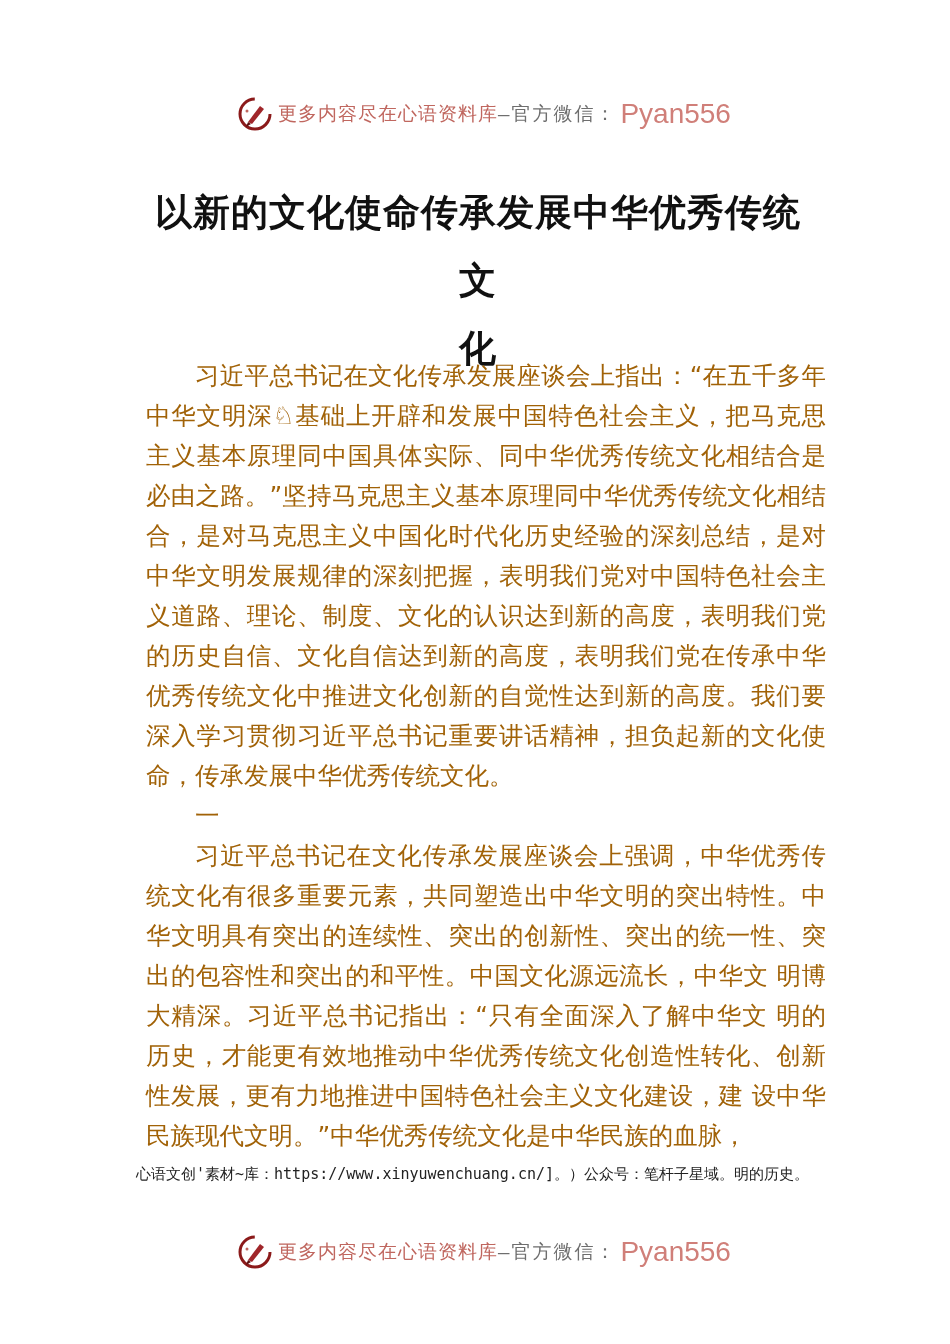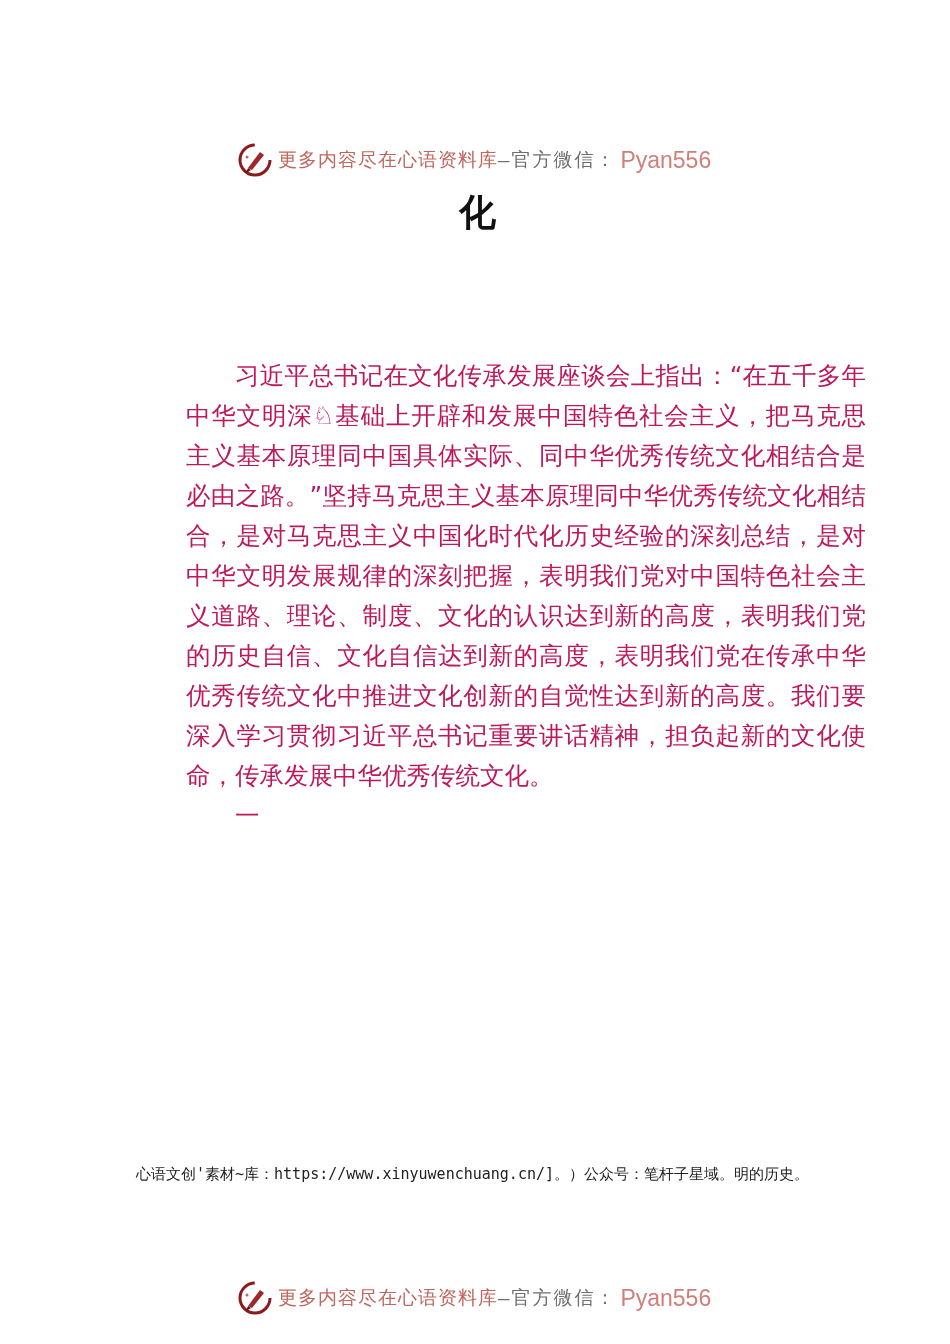--- a/index.html
+++ b/index.html
@@ -1,32 +1,32 @@
 <!DOCTYPE html>
 <html><head>
 <meta charset="utf-8">
 <style>
   html, body { margin:0; padding:0; background:#ffffff; }
   body { width:950px; height:1344px; position:relative; overflow:hidden;
          font-family:"DejaVu Serif", "Liberation Serif", serif; color:#1a1a1a; }
 
-  .banner { position:absolute; left:238px; height:36px; display:flex; align-items:center;margin-top:46px; }
+  .banner { position:absolute; left:238px; height:36px; display:flex; align-items:center; }
   .banner.top { top:96px; }
   .banner.bottom { top:1234px; }
   .logo { width:34px; height:34px; margin-right:6px; }
   .banner-red { color:#c0675f; font-size:19px; font-family:"DejaVu Serif", serif; letter-spacing:1px; }
   .banner-gray { color:#6e6e6e; font-size:19px; font-family:Liberation Mono, monospace; letter-spacing:2px; }
-  .banner-id { color:#d07f79; font-size:23px; font-family:"Liberation Sans", sans-serif; margin-left:4px; }
+  .banner-id { color:#d07f79; font-size:28px; font-family:"Liberation Sans", sans-serif; margin-left:4px; }
 
   .title { position:absolute; left:148px; width:660px; top:178px; text-align:center;
            font-size:37px; font-weight:bold; line-height:68px; letter-spacing:1px;
            font-family:"DejaVu Serif", serif; color:#111; }
 
   .body-text { position:absolute; left:146px; top:356px; width:680px; font-size:24.5px; line-height:40px;
-               font-family:"DejaVu Sans", sans-serif; color:#be185d;margin-left:40px; }
+               font-family:"DejaVu Sans", sans-serif; color:#a16207; }
   .body-text p { margin:0; text-align:justify; text-indent:2em; }
   .body-text p.section { text-indent:2em; }
 
   .footnote { position:absolute; left:136px; top:1162px; width:700px; font-size:15px; line-height:24px;
               font-family:"DejaVu Sans Mono", monospace; color:#222; }
 </style>
 </head>
 <body>
 
 <div class="banner top">
@@ -35,26 +35,28 @@
     <path d="M10 25 L22 9 L26 12 L14 27 Z" fill="#a0262a"></path>
     <path d="M10 25 L8 30 L13 27 Z" fill="#5a0f0f"></path>
     <circle cx="9" cy="14" r="1.5" fill="#c0675f"></circle>
   </svg>
   <span class="banner-red">更多内容尽在心语资料库</span>
   <span class="banner-gray">—官方微信：</span>
   <span class="banner-id">Pyan556</span>
 </div>
 
 <div class="title">
+  <div>以新的文化使命传承发展中华优秀传统文</div>
   <div>化</div>
 </div>
 
 <div class="body-text">
   <p>习近平总书记在文化传承发展座谈会上指出：“在五千多年中华文明深♘基础上开辟和发展中国特色社会主义，把马克思主义基本原理同中国具体实际、同中华优秀传统文化相结合是必由之路。”坚持马克思主义基本原理同中华优秀传统文化相结合，是对马克思主义中国化时代化历史经验的深刻总结，是对中华文明发展规律的深刻把握，表明我们党对中国特色社会主义道路、理论、制度、文化的认识达到新的高度，表明我们党的历史自信、文化自信达到新的高度，表明我们党在传承中华优秀传统文化中推进文化创新的自觉性达到新的高度。我们要深入学习贯彻习近平总书记重要讲话精神，担负起新的文化使命，传承发展中华优秀传统文化。</p>
   <p class="section">一</p>
+  <p>习近平总书记在文化传承发展座谈会上强调，中华优秀传统文化有很多重要元素，共同塑造出中华文明的突出特性。中华文明具有突出的连续性、突出的创新性、突出的统一性、突出的包容性和突出的和平性。中国文化源远流长，中华文 明博大精深。习近平总书记指出：“只有全面深入了解中华文 明的历史，才能更有效地推动中华优秀传统文化创造性转化、创新性发展，更有力地推进中国特色社会主义文化建设，建 设中华民族现代文明。”中华优秀传统文化是中华民族的血脉，</p>
 </div>
 
 <div class="footnote">心语文创'素材~库：https://www.xinyuwenchuang.cn/]。）公众号：笔杆子星域。明的历史。</div>
 
 <div class="banner bottom">
   <svg class="logo" viewBox="0 0 34 34">
     <circle cx="17" cy="17" r="15" fill="none" stroke="#8b1a1a" stroke-width="3" stroke-dasharray="70 25"></circle>
     <path d="M10 25 L22 9 L26 12 L14 27 Z" fill="#a0262a"></path>
     <path d="M10 25 L8 30 L13 27 Z" fill="#5a0f0f"></path>
     <circle cx="9" cy="14" r="1.5" fill="#c0675f"></circle>

